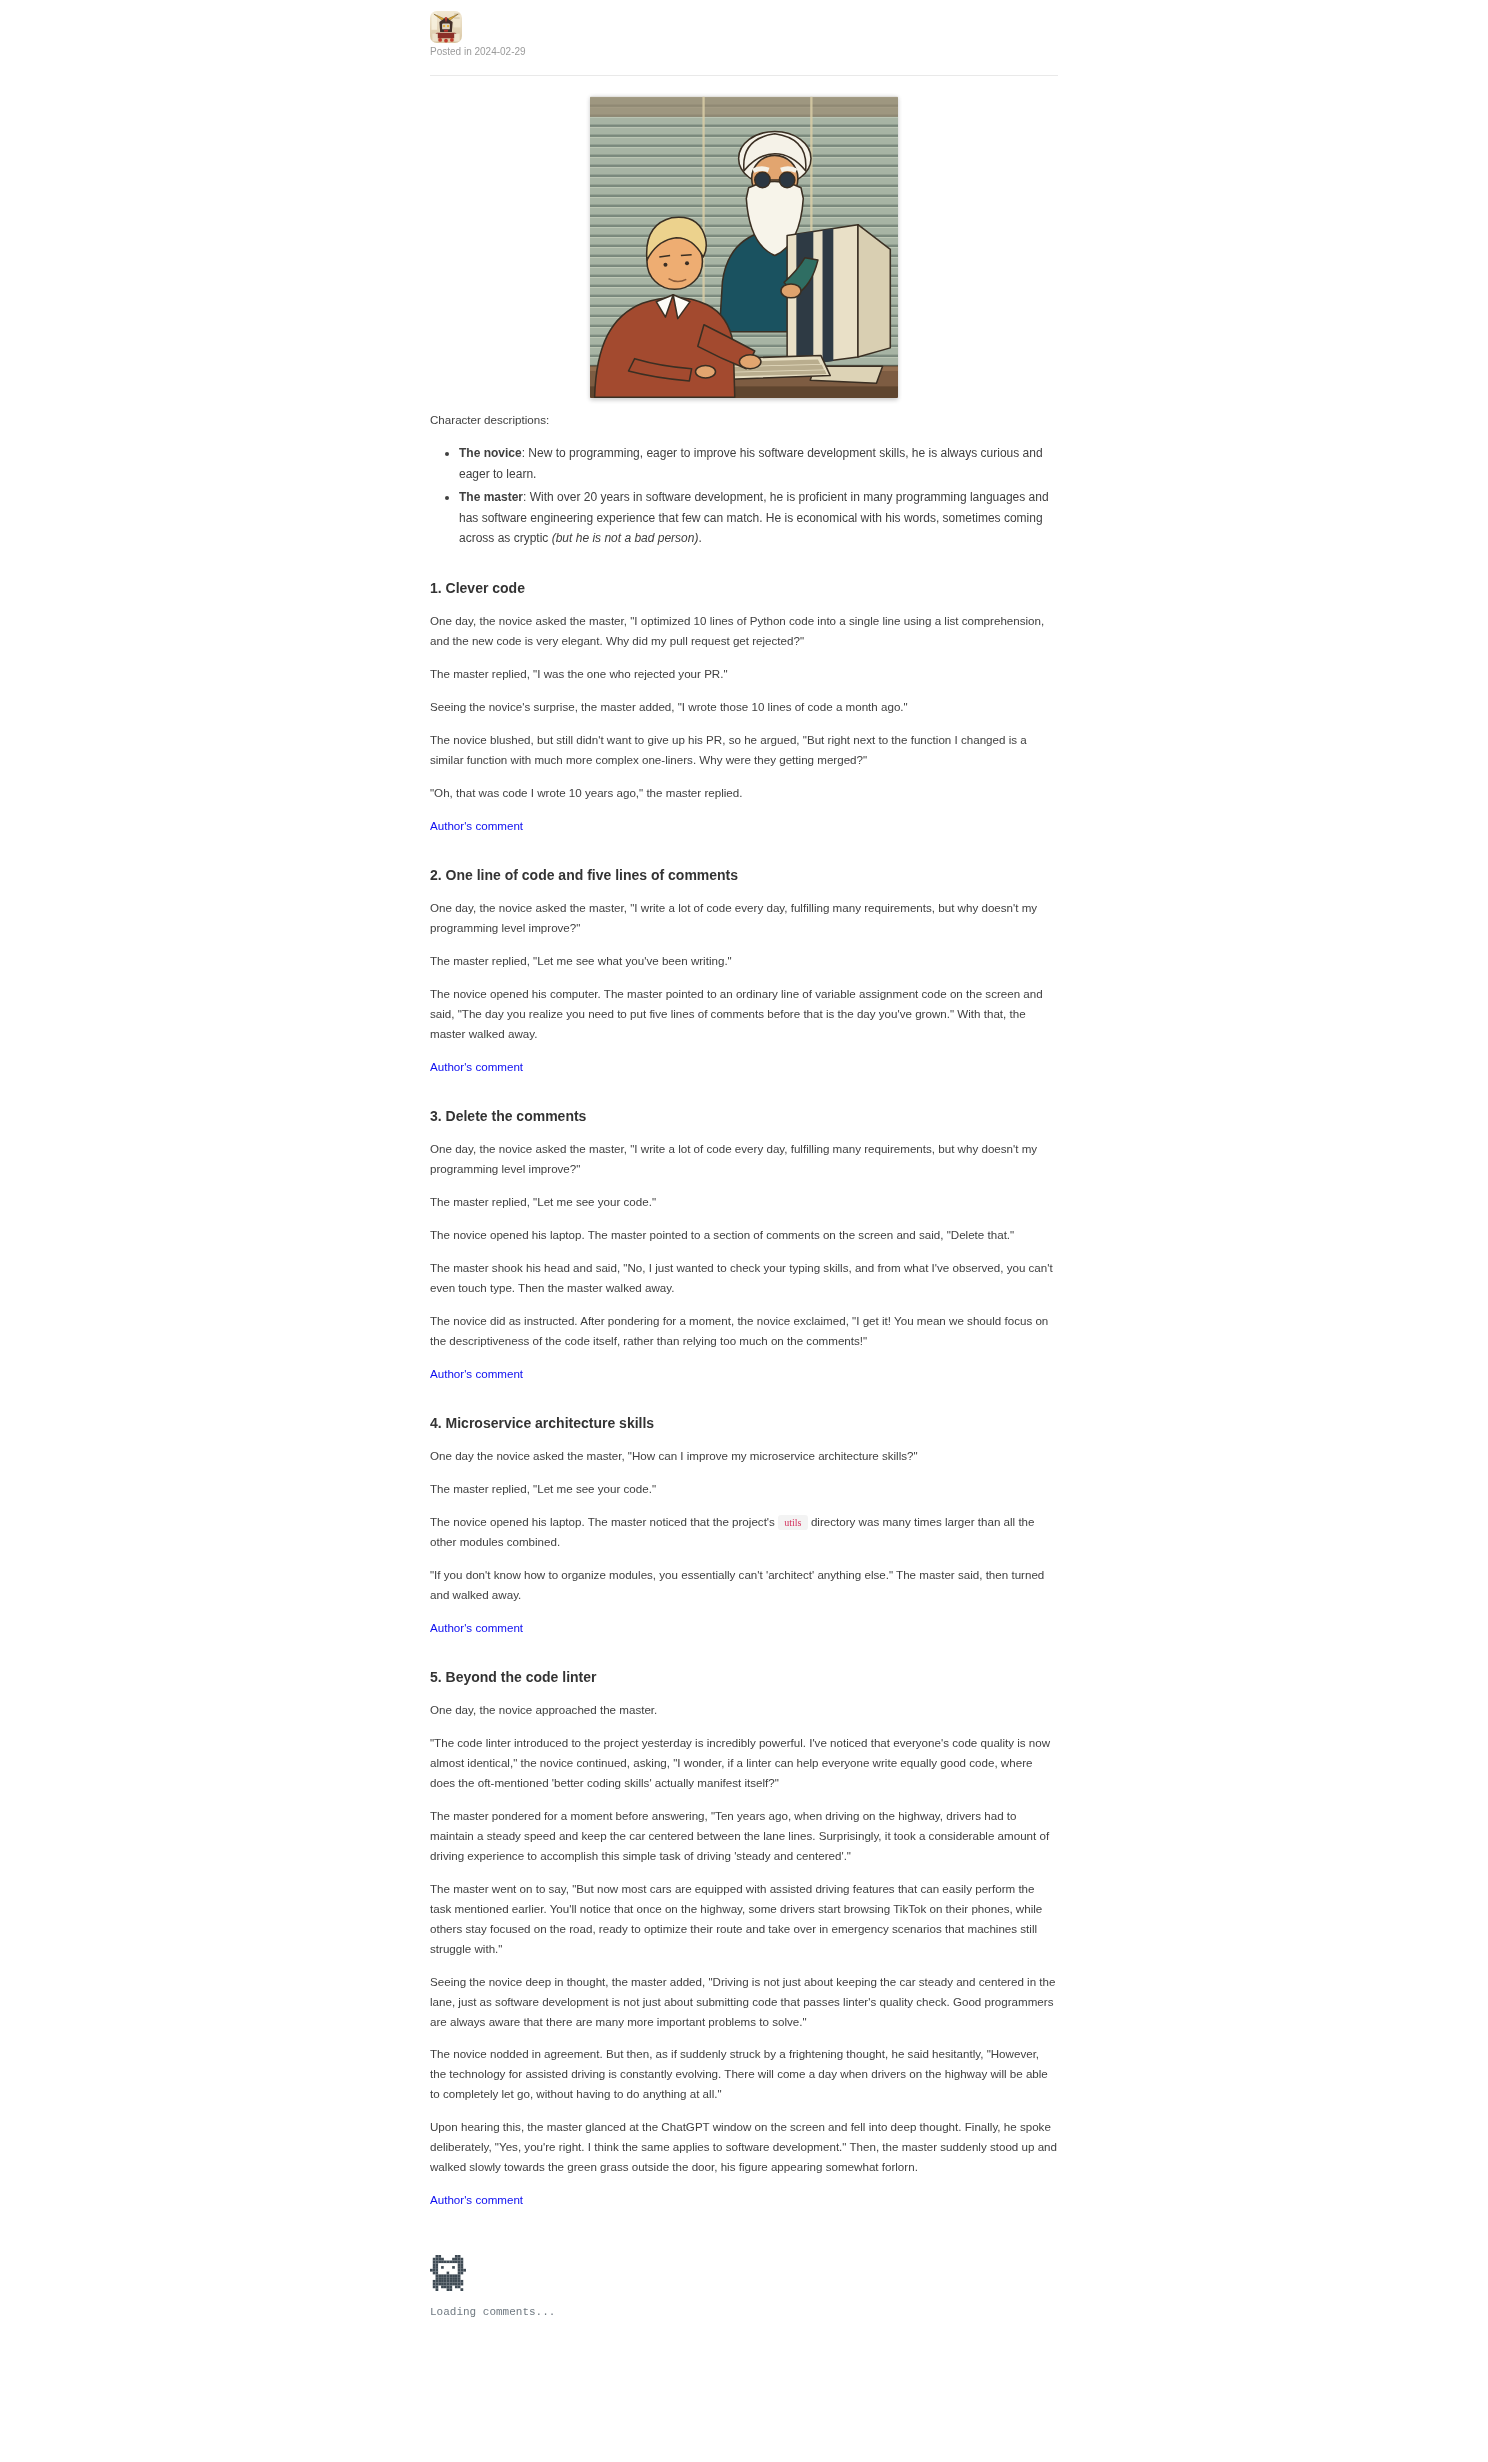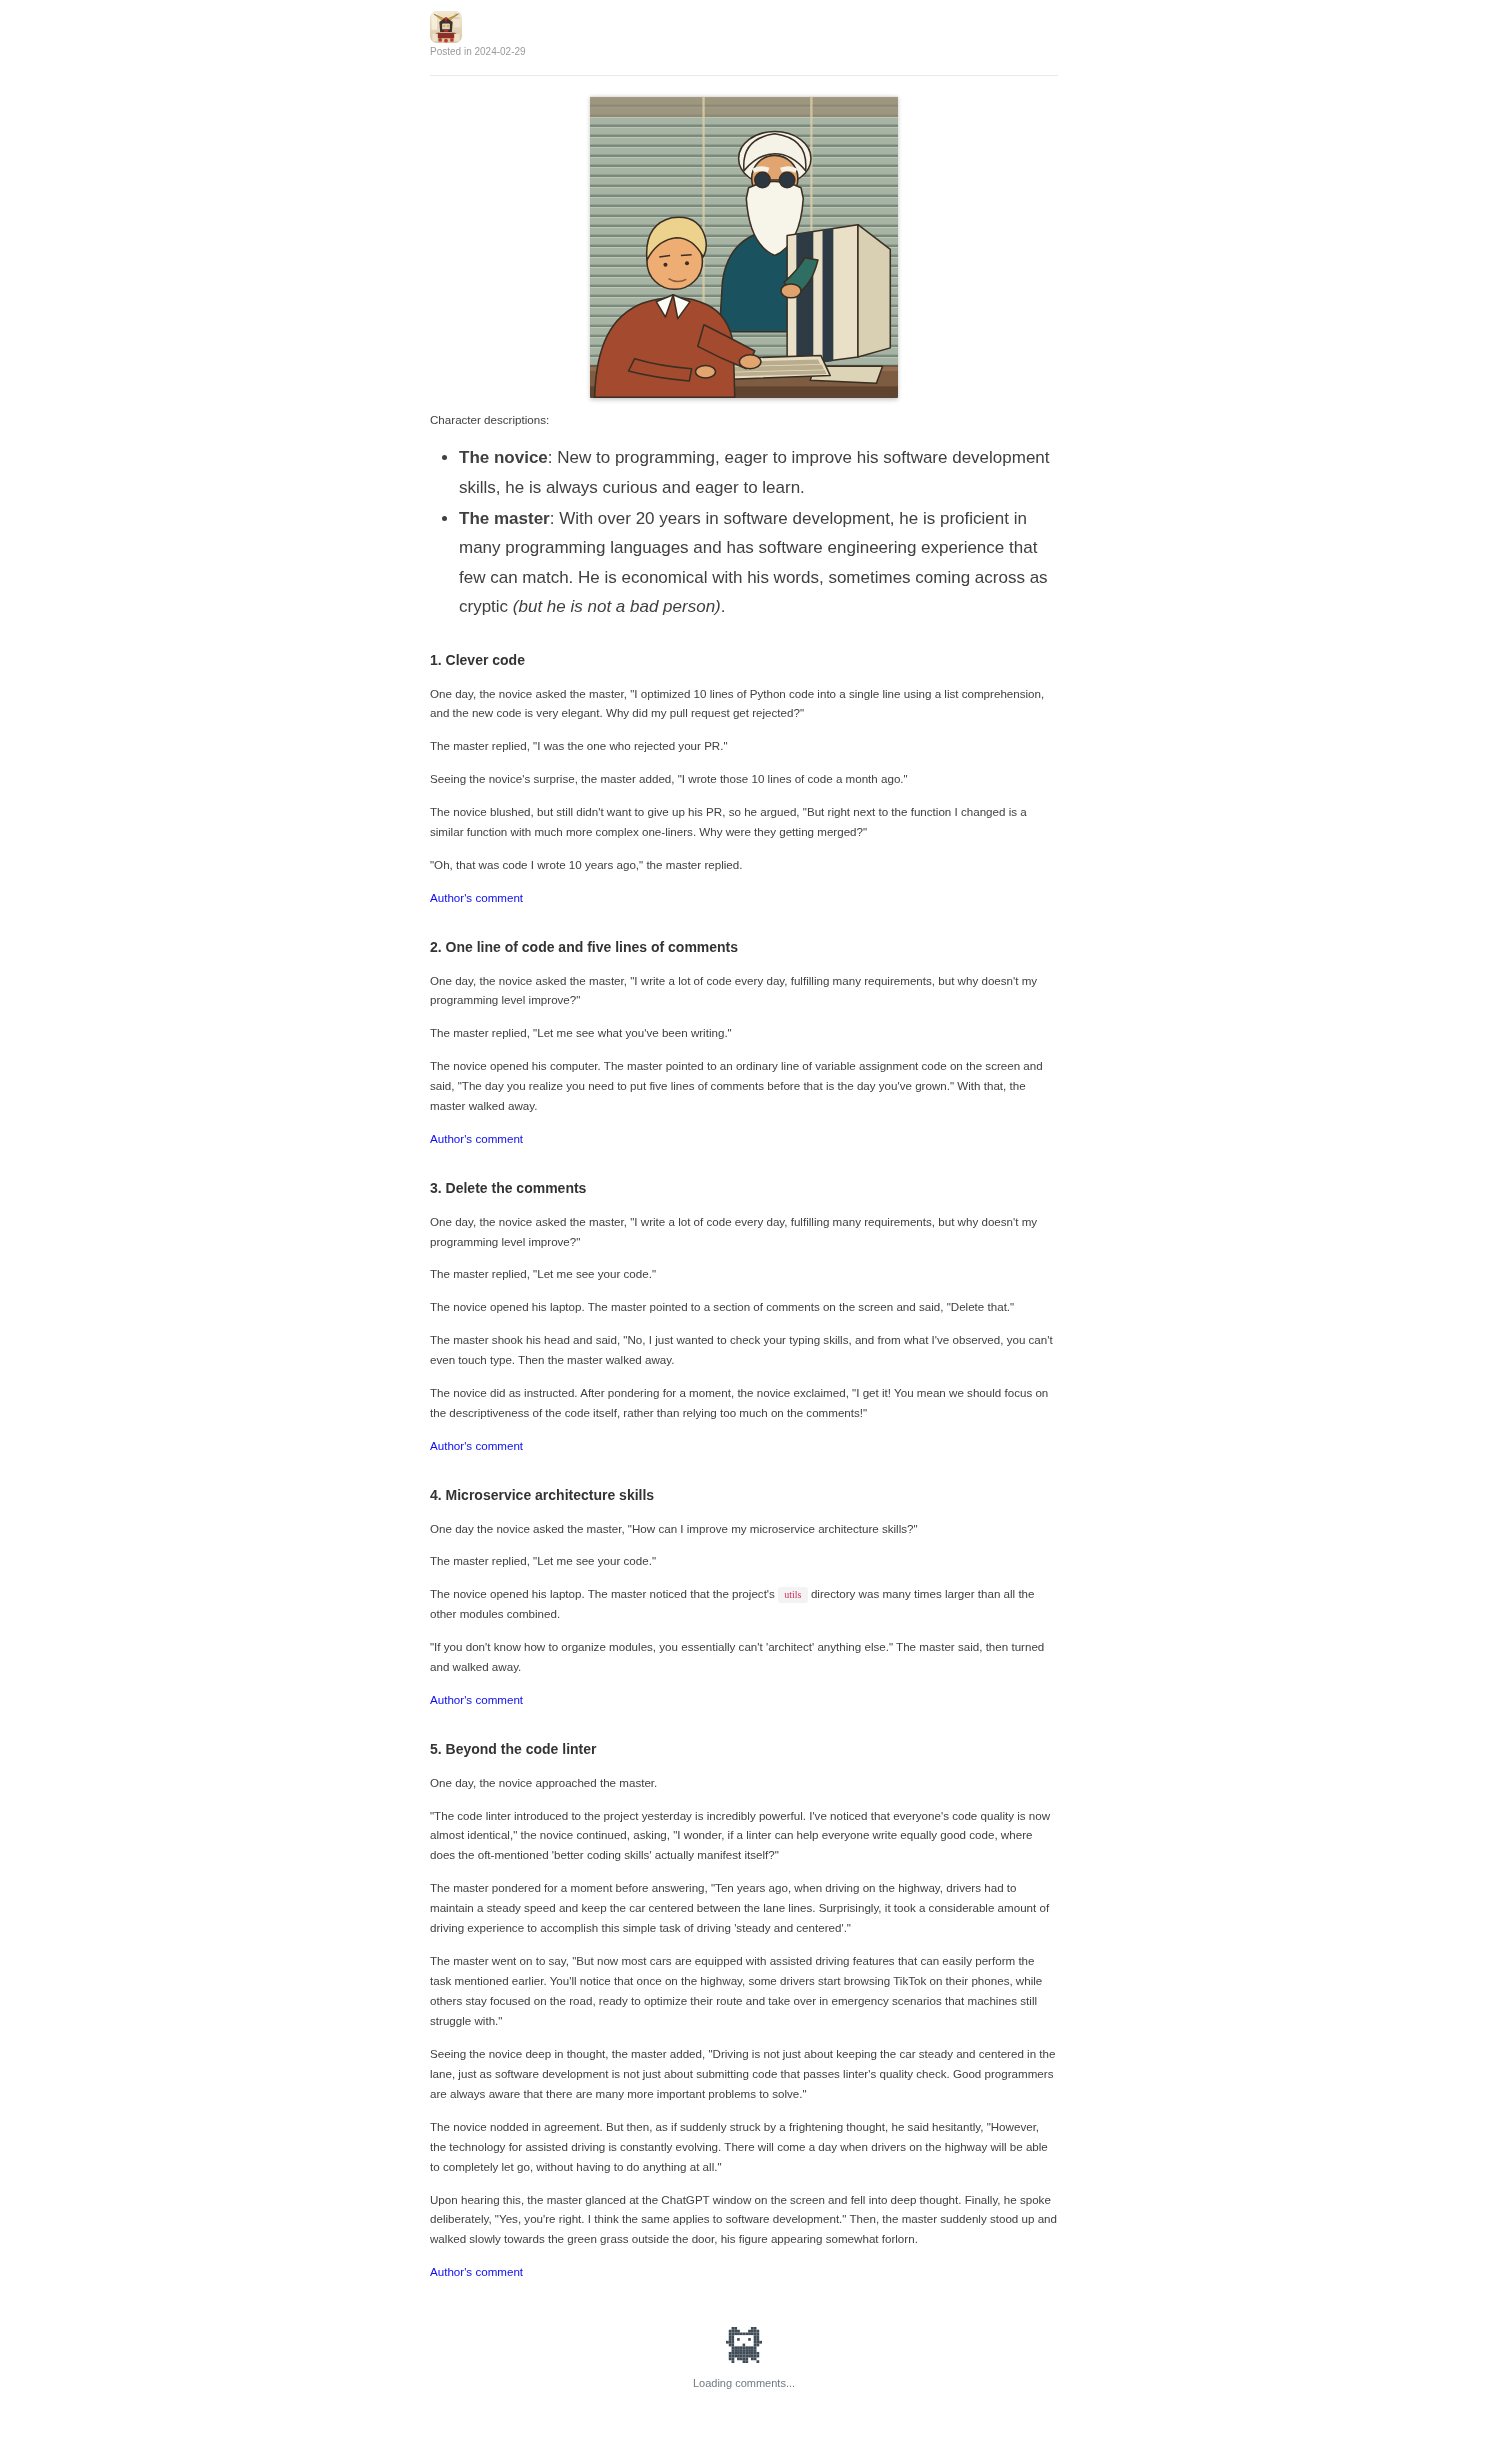--- a/index.html
+++ b/index.html
@@ -12,26 +12,26 @@
   .container{width:628px;margin:0 auto;}
   header.site-header{padding-top:11px;}
   .logo{display:inline-block;width:32px;height:32px;border-radius:7px;overflow:hidden;line-height:0;}
   h1.post-title{font-size:23px;line-height:1.25;color:var(--heading);margin:48px 0 9.3px;font-weight:700;}
   .meta{font-size:10px;color:var(--meta);margin:0 0 18px;}
   hr.rule{border:0;border-top:0.8px solid #e9e9e9;margin:0 0 20px;}
   figure.hero{margin:0 auto 12.4px;width:308px;}
   figure.hero svg{display:block;border-radius:1.6px;box-shadow:0 1.6px 4.7px rgba(0,0,0,.22);}
   p{font-size:11.6px;line-height:1.72;margin:0 0 13px;}
   ul.chars{margin:4.7px 0 23px;padding-left:29px;}
-  ul.chars li{font-size:17px;line-height:1.72;margin:0 0 2.3px;}
+  ul.chars li{font-size:12px;line-height:1.72;margin:0 0 2.3px;}
   h2.section-heading{font-size:14px;color:var(--heading);margin:31px 0 15.5px;font-weight:700;}
   .link-row{margin:0 0 6.2px;}
   a.author-link{color:var(--link);text-decoration:none;}
   code.inline-code{font-family:Liberation Serif, serif;font-size:10px;background:var(--code-bg);color:var(--code-text);padding:2.3px 6.2px;border-radius:3.1px;}
-  .comments{text-align:center;margin:45px 0 0;}
+  .comments{margin:45px 0 0;font-family:Liberation Mono, monospace;}
   .comments .loading{color:#707a82;font-size:11px;margin-top:11px;}
 </style>
 <title>The novice and the master: 5 programming jokes</title></head>
 <body>
 
 <div class="container">
 
   <header class="site-header">
     <a href="#" class="logo" title="">
       <svg width="32" height="32" viewBox="0 0 41 41" xmlns="http://www.w3.org/2000/svg">

